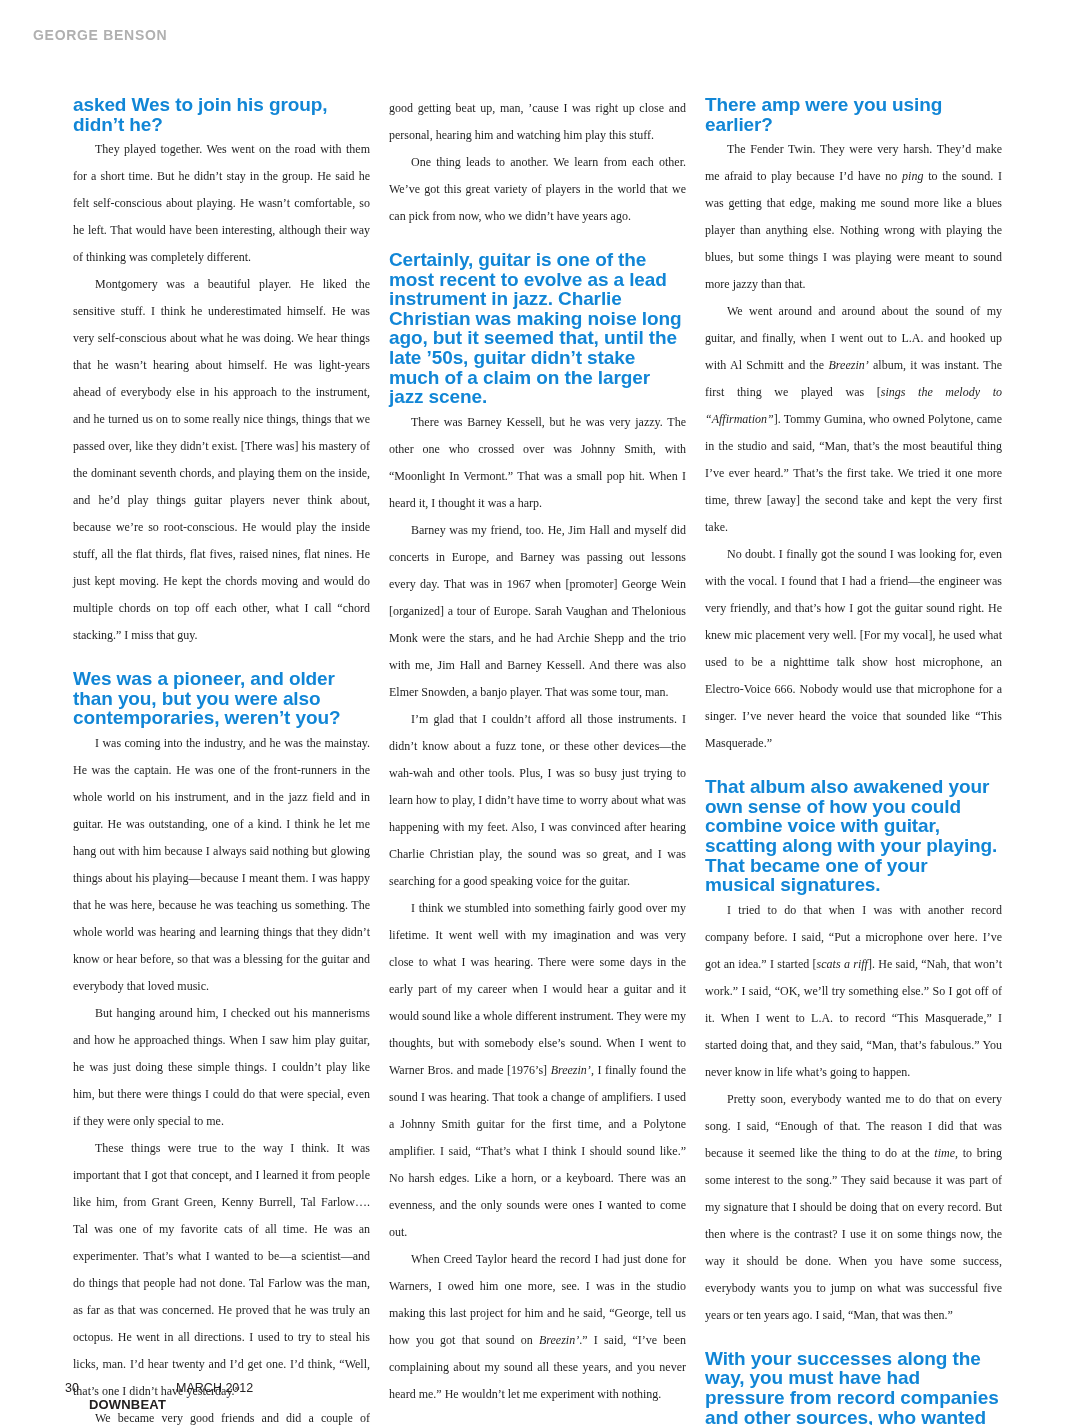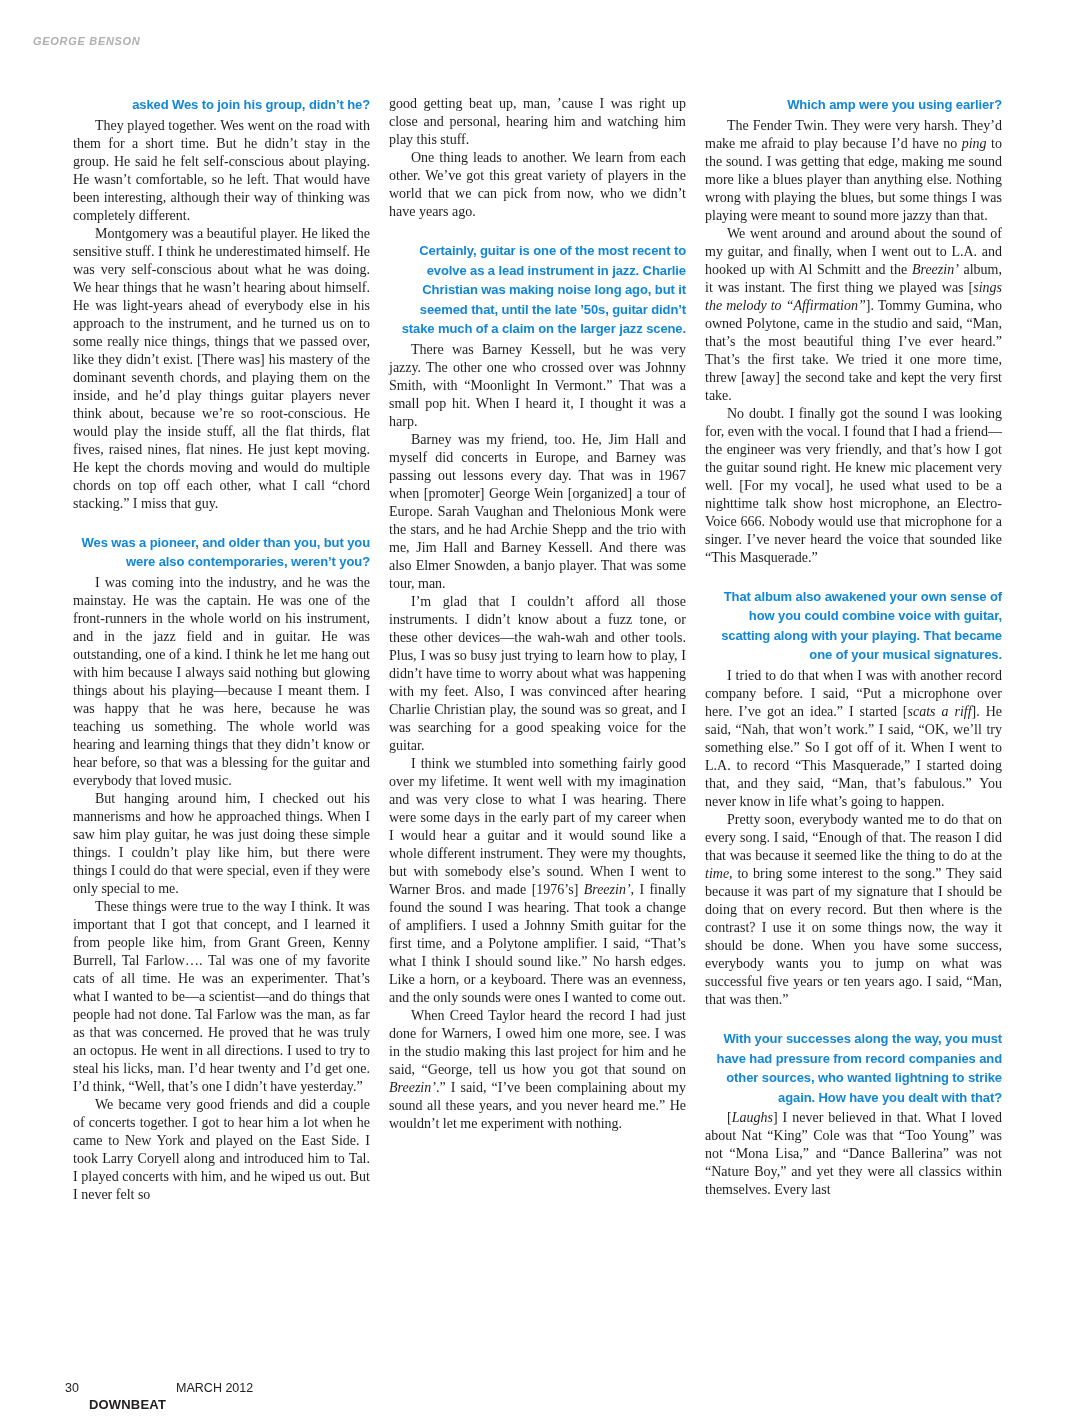--- a/index.html
+++ b/index.html
@@ -13,53 +13,52 @@
     position: relative;
     width: 1066px;
     height: 1425px;
     background: #ffffff;
     overflow: hidden;
     font-family: "Liberation Serif", serif;
   }
   .masthead {
     position: absolute;
     left: 33px;
-    top: 35px;
+    top: 27px;
     font-family: "Liberation Sans", sans-serif;
     font-weight: 700;
-    font-size: 11px;
+    font-size: 14px;
     letter-spacing: 0.7px;
     color: var(--headergray);
-    font-style: italic;
   }
   .columns {
     position: absolute;
     left: 73px;
     top: 95px;
     width: 929px;
     display: flex;
     gap: 19px;
     align-items: flex-start;
   }
   .column { width: 297px; }
   .question {
     font-family: "Liberation Sans", sans-serif;
     font-weight: 700;
-    font-size: 13px;
+    font-size: 19px;
     line-height: 19.6px;
     letter-spacing: -0.1px;
     color: var(--accent);
     margin: 20px 0 2px 0;
-    text-align: right;
+    text-align: left;
   }
   .question:first-child { margin-top: 0; }
   .question em { font-style: italic; }
   .para {
-    font-size: 14px;
-    line-height: 18px;
+    font-size: 12px;
+    line-height: 27px;
     color: var(--ink);
     text-align: justify;
     text-indent: 22px;
   }
   .para.noindent { text-indent: 0; }
   .para em { font-style: italic; }
   .footer {
     position: absolute;
     left: 65px;
     top: 1381px;
@@ -99,21 +98,21 @@
         <p class="para noindent"><span>good getting beat up, man, ’cause I was right up close and personal, hearing him and watching him play this stuff.</span></p>
         <p class="para"><span>One thing leads to another. We learn from each other. We’ve got this great variety of players in the world that we can pick from now, who we didn’t have years ago.</span></p>
         <h3 class="question"><span>Certainly, guitar is one of the most recent to evolve as a lead instrument in jazz. Charlie Christian was making noise long ago, but it seemed that, until the late ’50s, guitar didn’t stake much of a claim on the larger jazz scene.</span></h3>
         <p class="para"><span>There was Barney Kessell, but he was very jazzy. The other one who crossed over was Johnny Smith, with “Moonlight In Vermont.” That was a small pop hit. When I heard it, I thought it was a harp.</span></p>
         <p class="para"><span>Barney was my friend, too. He, Jim Hall and myself did concerts in Europe, and Barney was passing out lessons every day. That was in 1967 when [promoter] George Wein [organized] a tour of Europe. Sarah Vaughan and Thelonious Monk were the stars, and he had Archie Shepp and the trio with me, Jim Hall and Barney Kessell. And there was also Elmer Snowden, a banjo player. That was some tour, man.</span></p>
         <p class="para"><span>I’m glad that I couldn’t afford all those instruments. I didn’t know about a fuzz tone, or these other devices—the wah-wah and other tools. Plus, I was so busy just trying to learn how to play, I didn’t have time to worry about what was happening with my feet. Also, I was convinced after hearing Charlie Christian play, the sound was so great, and I was searching for a good speaking voice for the guitar.</span></p>
         <p class="para"><span>I think we stumbled into something fairly good over my lifetime. It went well with my imagination and was very close to what I was hearing. There were some days in the early part of my career when I would hear a guitar and it would sound like a whole different instrument. They were my thoughts, but with somebody else’s sound. When I went to Warner Bros. and made [1976’s] </span><em>Breezin’</em><span>, I finally found the sound I was hearing. That took a change of amplifiers. I used a Johnny Smith guitar for the first time, and a Polytone amplifier. I said, “That’s what I think I should sound like.” No harsh edges. Like a horn, or a keyboard. There was an evenness, and the only sounds were ones I wanted to come out.</span></p>
         <p class="para"><span>When Creed Taylor heard the record I had just done for Warners, I owed him one more, see. I was in the studio making this last project for him and he said, “George, tell us how you got that sound on </span><em>Breezin’</em><span>.” I said, “I’ve been complaining about my sound all these years, and you never heard me.” He wouldn’t let me experiment with nothing.</span></p>
       </div>
     <div class="column">
-        <h3 class="question"><span>Which amp were you using earlier?</span></h3>
+        <h3 class="question"><span>There amp were you using earlier?</span></h3>
         <p class="para"><span>The Fender Twin. They were very harsh. They’d make me afraid to play because I’d have no </span><em>ping</em><span> to the sound. I was getting that edge, making me sound more like a blues player than anything else. Nothing wrong with playing the blues, but some things I was playing were meant to sound more jazzy than that.</span></p>
         <p class="para"><span>We went around and around about the sound of my guitar, and finally, when I went out to L.A. and hooked up with Al Schmitt and the </span><em>Breezin’</em><span> album, it was instant. The first thing we played was [</span><em>sings the melody to “Affirmation”</em><span>]. Tommy Gumina, who owned Polytone, came in the studio and said, “Man, that’s the most beautiful thing I’ve ever heard.” That’s the first take. We tried it one more time, threw [away] the second take and kept the very first take.</span></p>
         <p class="para"><span>No doubt. I finally got the sound I was looking for, even with the vocal. I found that I had a friend—the engineer was very friendly, and that’s how I got the guitar sound right. He knew mic placement very well. [For my vocal], he used what used to be a nighttime talk show host microphone, an Electro-Voice 666. Nobody would use that microphone for a singer. I’ve never heard the voice that sounded like “This Masquerade.”</span></p>
         <h3 class="question"><span>That album also awakened your own sense of how you could combine voice with guitar, scatting along with your playing. That became one of your musical signatures.</span></h3>
         <p class="para"><span>I tried to do that when I was with another record company before. I said, “Put a microphone over here. I’ve got an idea.” I started [</span><em>scats a riff</em><span>]. He said, “Nah, that won’t work.” I said, “OK, we’ll try something else.” So I got off of it. When I went to L.A. to record “This Masquerade,” I started doing that, and they said, “Man, that’s fabulous.” You never know in life what’s going to happen.</span></p>
         <p class="para"><span>Pretty soon, everybody wanted me to do that on every song. I said, “Enough of that. The reason I did that was because it seemed like the thing to do at the </span><em>time</em><span>, to bring some interest to the song.” They said because it was part of my signature that I should be doing that on every record. But then where is the contrast? I use it on some things now, the way it should be done. When you have some success, everybody wants you to jump on what was successful five years or ten years ago. I said, “Man, that was then.”</span></p>
         <h3 class="question"><span>With your successes along the way, you must have had pressure from record companies and other sources, who wanted lightning to strike again. How have you dealt with that?</span></h3>
         <p class="para"><span>[</span><em>Laughs</em><span>] I never believed in that. What I loved about Nat “King” Cole was that “Too Young” was not “Mona Lisa,” and “Dance Ballerina” was not “Nature Boy,” and yet they were all classics within themselves. Every last</span></p>
       </div>
   </div>

